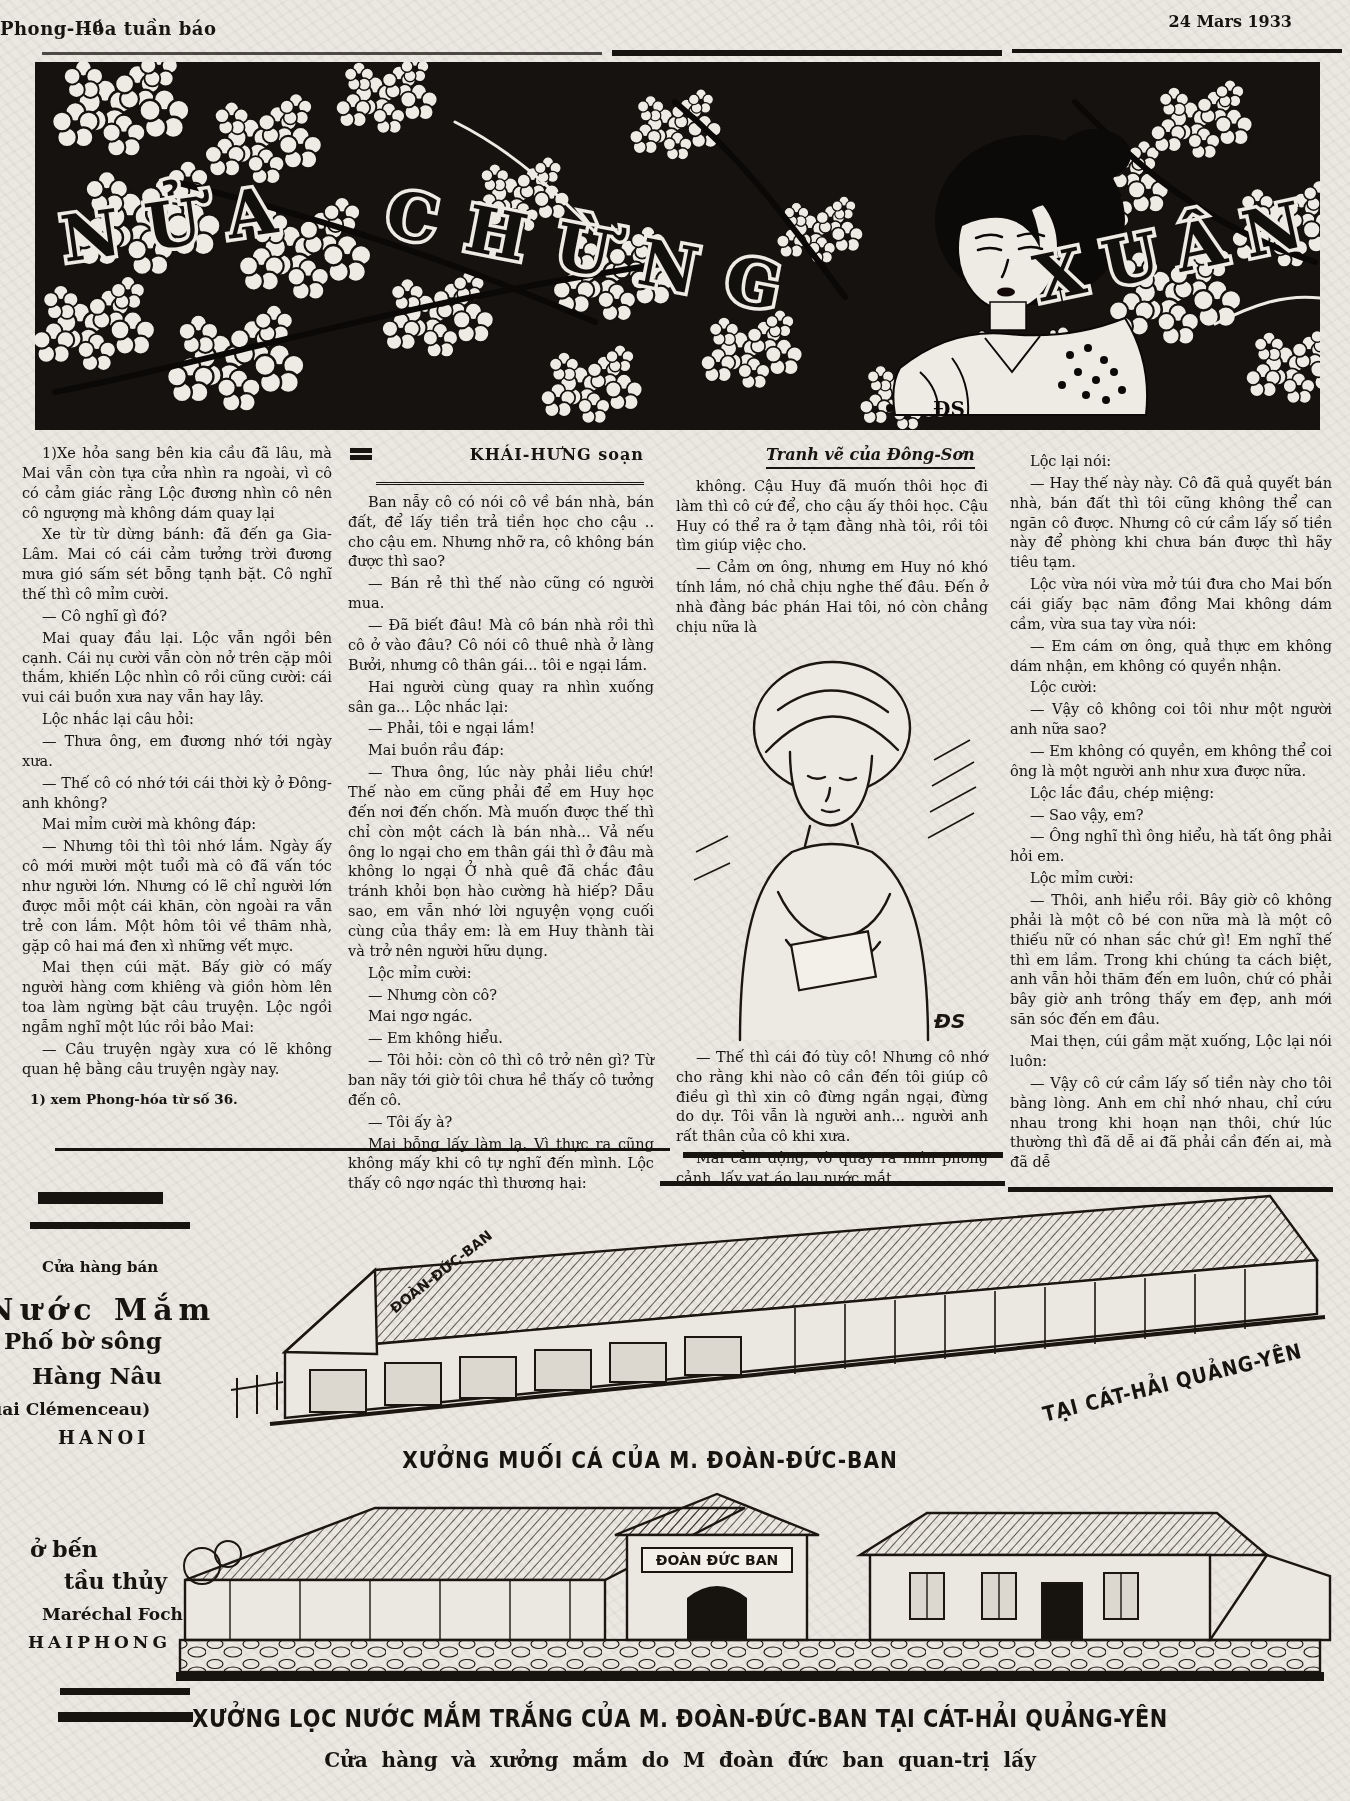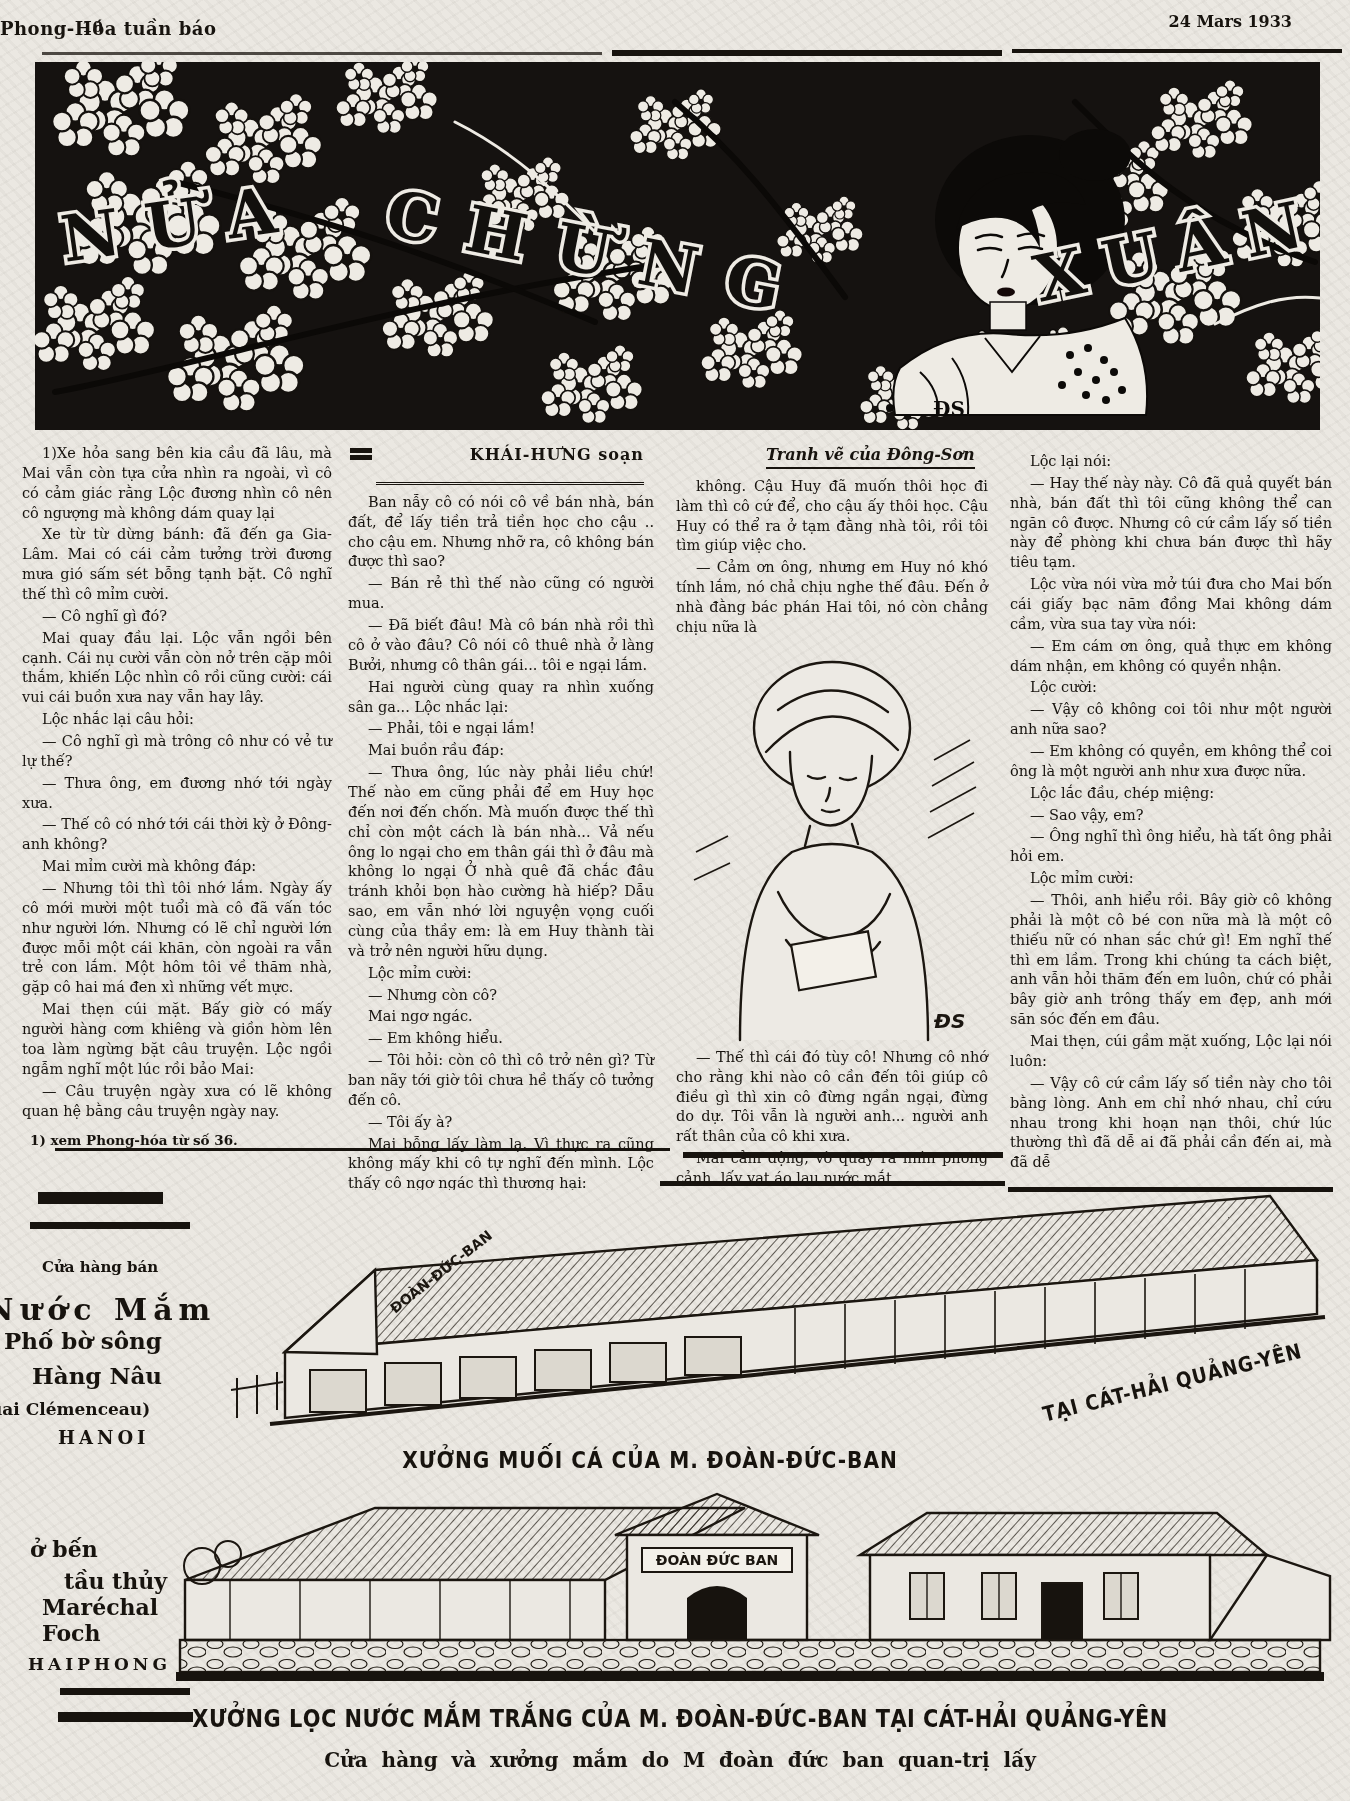--- a/index.html
+++ b/index.html
@@ -43,21 +43,21 @@
   .shop1{position:absolute;left:0;top:1258px;width:220px;}
   .shop2{position:absolute;left:0;top:1536px;width:220px;}
   .s-intro{font-size:15px;font-weight:bold;margin-left:42px;}
   .s-product{font-size:30px;font-weight:bold;letter-spacing:6px;margin-left:-14px;margin-top:16px;white-space:nowrap;}
   .s-street1{font-size:23px;font-weight:bold;margin-left:4px;white-space:nowrap;}
   .s-street2{font-size:23px;font-weight:bold;margin-left:32px;margin-top:8px;}
   .s-street3{font-size:17px;font-weight:bold;margin-left:-30px;margin-top:10px;white-space:nowrap;}
   .s-city{font-size:18px;font-weight:bold;letter-spacing:4px;margin-left:58px;margin-top:8px;}
   .s-dock1{font-size:22px;font-weight:bold;margin-left:30px;}
   .s-dock2{font-size:22px;font-weight:bold;margin-left:64px;margin-top:6px;}
-  .s-dock3{font-size:22px;font-weight:bold;margin-left:42px;}
+  .s-dock3{font-size:17px;font-weight:bold;margin-left:42px;margin-top:10px;}
   .s-city2{font-size:17px;font-weight:bold;letter-spacing:4px;margin-left:28px;margin-top:8px;}
   .b1{position:absolute;left:225px;top:1182px;}
   .b2{position:absolute;left:170px;top:1458px;}
   .cap1{position:absolute;left:240px;top:1448px;width:820px;text-align:center;
         font-family:"DejaVu Sans",sans-serif;font-weight:bold;font-size:21px;letter-spacing:1px;transform:scale(.96,1.12);}
   .cap1d{position:absolute;left:1046px;top:1404px;font-family:"DejaVu Sans",sans-serif;font-weight:bold;
          font-size:19px;letter-spacing:1px;transform:rotate(-14deg) scale(.96,1.1);transform-origin:left bottom;white-space:nowrap;}
   .cap2{position:absolute;left:125px;top:1706px;width:1110px;text-align:center;
         font-family:"DejaVu Sans",sans-serif;font-weight:bold;font-size:22px;letter-spacing:.5px;transform:scale(.95,1.12);}
   .tagline{position:absolute;left:175px;top:1748px;width:1010px;text-align:center;
@@ -182,21 +182,20 @@
 
   <div class="cols">
 
     <div class="col c1">
       <div>
           <p class="par">1)Xe hỏa sang bên kia cầu đã lâu, mà Mai vẫn còn tựa cửa nhìn ra ngoài, vì cô có cảm giác rằng Lộc đương nhìn cô nên cô ngượng mà không dám quay lại</p>
           <p class="par">Xe từ từ dừng bánh: đã đến ga Gia-Lâm. Mai có cái cảm tưởng trời đương mưa gió sấm sét bỗng tạnh bặt. Cô nghĩ thế thì cô mỉm cười.</p>
           <p class="par">— Cô nghĩ gì đó?</p>
           <p class="par">Mai quay đầu lại. Lộc vẫn ngồi bên cạnh. Cái nụ cười vẫn còn nở trên cặp môi thắm, khiến Lộc nhìn cô rồi cũng cười: cái vui cái buồn xưa nay vẫn hay lây.</p>
           <p class="par">Lộc nhắc lại câu hỏi:</p>
-          <p class="par">— Cô nghĩ gì mà trông cô như có vẻ tư lự thế?</p>
           <p class="par">— Thưa ông, em đương nhớ tới ngày xưa.</p>
           <p class="par">— Thế cô có nhớ tới cái thời kỳ ở Đông-anh không?</p>
           <p class="par">Mai mỉm cười mà không đáp:</p>
           <p class="par">— Nhưng tôi thì tôi nhớ lắm. Ngày ấy cô mới mười một tuổi mà cô đã vấn tóc như người lớn. Nhưng có lẽ chỉ người lớn được mỗi một cái khăn, còn ngoài ra vẫn trẻ con lắm. Một hôm tôi về thăm nhà, gặp cô hai má đen xì những vết mực.</p>
           <p class="par">Mai thẹn cúi mặt. Bấy giờ có mấy người hàng cơm khiêng và giồn hòm lên toa làm ngừng bặt câu truyện. Lộc ngồi ngẫm nghĩ một lúc rồi bảo Mai:</p>
           <p class="par">— Câu truyện ngày xưa có lẽ không quan hệ bằng câu truyện ngày nay.</p>
         </div>
       <div class="footnote">1) xem Phong-hóa  từ số 36.</div>
     </div>
 

